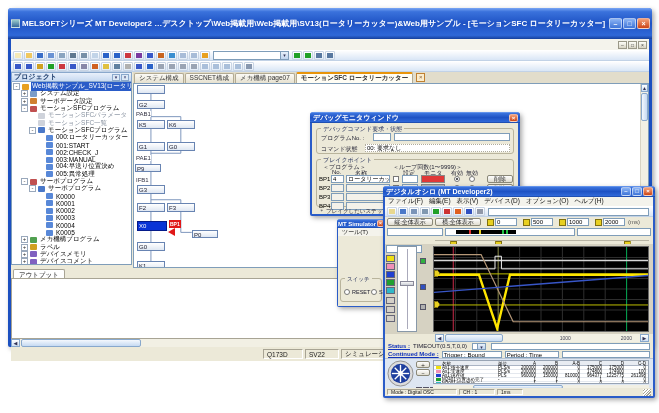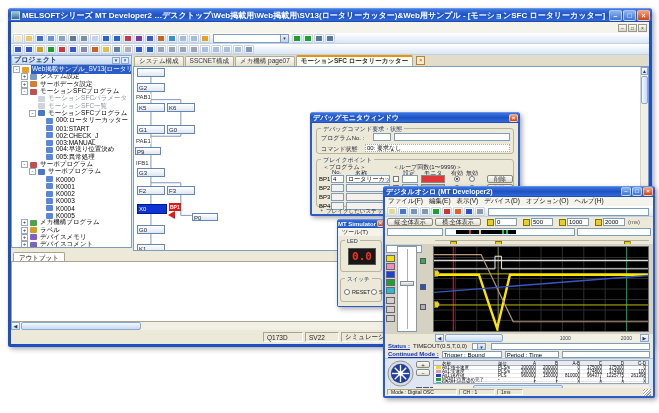--- a/index.html
+++ b/index.html
@@ -1,19 +1,19 @@
 <!DOCTYPE html>
 <html><head>
 <meta charset="utf-8">
 <style>
 *{margin:0;padding:0;box-sizing:border-box}
 body{font-family:"Liberation Sans",sans-serif;background:#fff}
 #stage{position:relative;width:659px;height:413px;background:#fff;overflow:hidden}
 .win{position:absolute;border-radius:4px 4px 2px 2px;box-shadow:2px 2px 5px rgba(0,0,0,.35)}
-.tbar-top{height:14px;display:flex;align-items:center;color:#fff;font-weight:bold;padding:0 2px 0 3px;border-radius:3px 3px 0 0;
+.tbar-top{height:31px;display:flex;align-items:center;color:#fff;font-weight:bold;padding:0 2px 0 3px;border-radius:3px 3px 0 0;
  background:linear-gradient(180deg,#7aa6f4 0%,#3a72dc 12%,#1e52c4 50%,#2f68d8 88%,#16409c 100%)}
 .tbar-top .ttl{flex:1;font-size:8px;white-space:nowrap;overflow:hidden;text-overflow:ellipsis}
 .wbtn{width:13px;height:11px;margin-left:1px;border:1px solid rgba(255,255,255,.55);border-radius:2px;color:#fff;font-size:7px;line-height:9px;text-align:center;background:linear-gradient(#8cb4f4,#3e74d8);flex:none}
 .wbtn.close{background:linear-gradient(#f4a078,#cc4416)}
 .client{position:relative;background:#ece9d8}
 .menu{display:flex;align-items:center;font-size:8px;color:#111;background:#f4f3ec}
 .menu .mi{padding:0 4px;white-space:nowrap}
 .mdi{margin-left:auto;display:flex;gap:1px;padding-right:2px}
 .mdi span{width:9px;height:8px;border:1px solid #9a9888;background:linear-gradient(#fdfdf8,#d8d4c4);font-size:5px;line-height:6px;text-align:center;color:#444}
 .tbar{display:flex;align-items:center;gap:1px;padding:0 2px;background:linear-gradient(#fdfdfe,#d9e6f6);border-top:1px solid #fff;border-bottom:1px solid #c2d2e6}
@@ -558,24 +558,20 @@
 
   <div class="win" id="sim-window" style="left:337px;top:219px;width:48px;height:88px;background:#2a5cc8;padding:0 1px 1px;z-index:30">
     <div class="tbar-top" style="height:9px;margin:0 -1px;padding:0 1px">
       <span class="ttl" style="font-size:6px">MT Simulator</span>
       <span class="wbtn close" style="width:7px;height:7px;font-size:5px;line-height:5px">×</span>
     </div>
     <div class="client" style="width:46px;height:78px;overflow:hidden">
       <div class="menu" style="height:8px;font-size:6px">
           <span class="mi">ツール(T)</span>
         </div>
-      <div class="group" style="left:2px;top:12px;width:42px;height:32px">
-        <span class="glabel" style="font-size:5.5px">LED</span>
-        <div style="position:absolute;left:7px;top:7px;width:28px;height:17px;background:#181818;border:1px solid #555;color:#ff3018;font-family:'DejaVu Sans Mono',monospace;font-weight:bold;font-size:11px;line-height:15px;text-align:center">0.0</div>
-      </div>
       <div class="group" style="left:2px;top:50px;width:42px;height:24px">
         <span class="glabel" style="font-size:5.5px">スイッチ</span>
         <span class="radio" style="position:absolute;left:3px;top:10px"></span>
         <span class="hd" style="left:11px;top:10px;font-size:5.5px">RESET</span>
         <span class="radio" style="position:absolute;left:30px;top:10px"></span>
         <span class="hd" style="left:38px;top:10px;font-size:5.5px">SET</span>
       </div>
     </div>
   </div>
 

